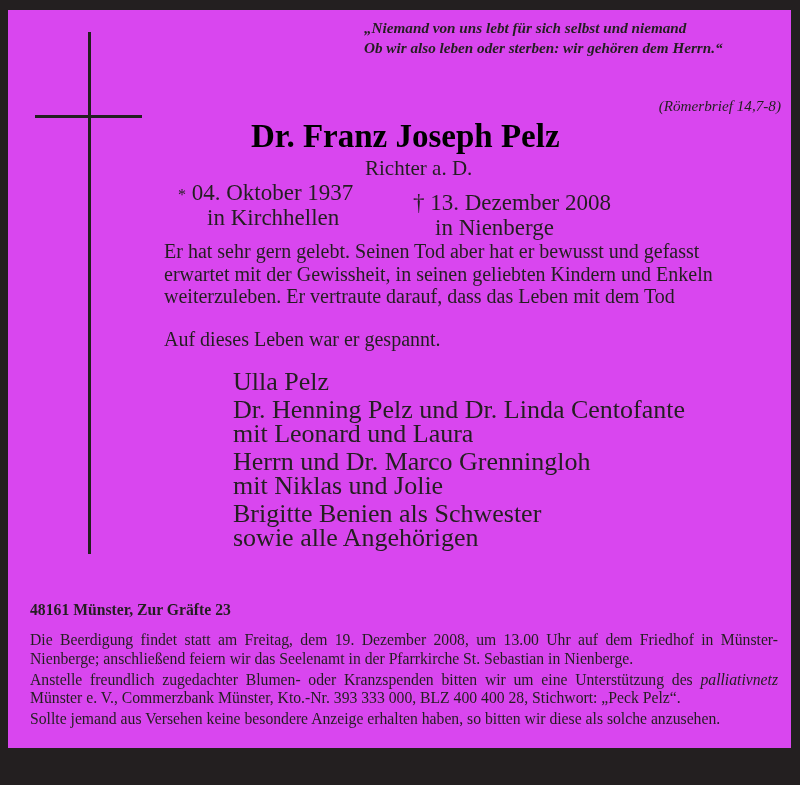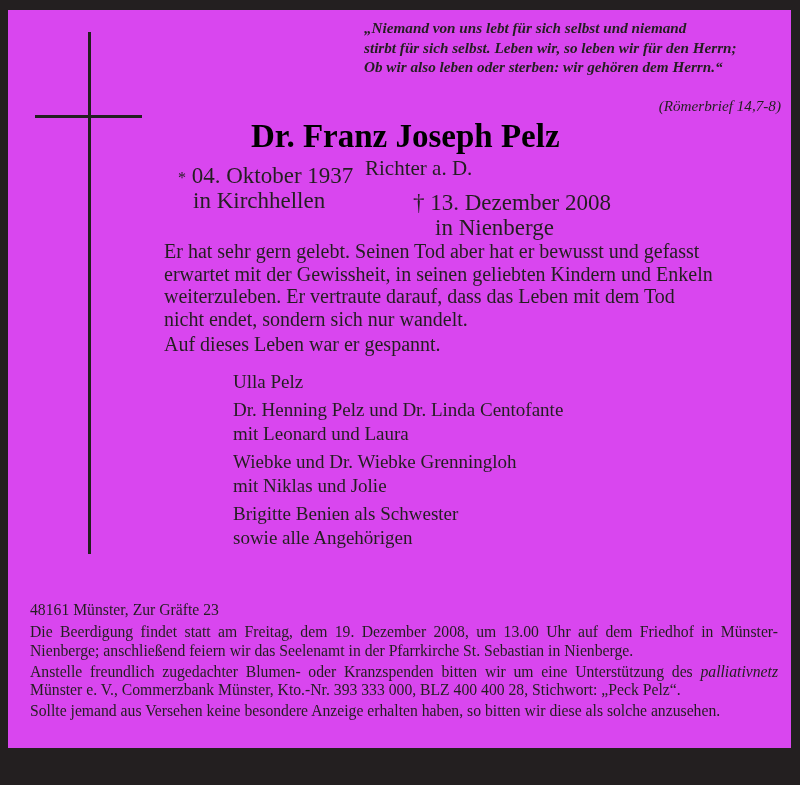--- a/index.html
+++ b/index.html
@@ -8,78 +8,76 @@
   .abs { position: absolute; white-space: nowrap; color: #231f20; }
   .serif { font-family: "Liberation Serif", "DejaVu Serif", serif; }
   .cross-v { position: absolute; left: 80px; top: 22px; width: 3px; height: 522px; background: #231f20; }
   .cross-h { position: absolute; left: 27px; top: 105px; width: 107px; height: 3px; background: #231f20; }
   .quote { left: 356px; top: 8px; font-family: "Liberation Serif", serif; font-style: italic; font-weight: bold; font-size: 15.2px; line-height: 19.5px; }
   .quote-src { right: 10px; top: 87px; font-family: "Liberation Serif", serif; font-style: italic; font-weight: normal; font-size: 15.2px; }
   .name-inner { position: absolute; left: 243px; top: 108px; font-family: "Liberation Serif", serif; font-weight: bold; font-size: 33px; }
   .title { left: 357px; top: 146px; font-size: 21px; }
   .dates { font-size: 23px; line-height: 25px; }
   .body-text { left: 156px; top: 230px; font-size: 20px; line-height: 22.5px; }
-  .family { left: 225px; top: 360px; font-size: 19px; line-height: 24px; }
+  .family { left: 225px; top: 360px; font-size: 26px; line-height: 24px; }
   .family .grp { margin-bottom: 4px; }
   .notes { left: 22px; top: 591px; width: 748px; font-size: 15.7px; line-height: 18.3px; white-space: normal; text-align: justify; }
   .notes p { margin: 0 0 3px 0; }
-  .notes .addr { margin-bottom: 4px; }
+  .notes .addr { margin-bottom: 12px; font-weight: bold; }
 </style>
 </head>
 <body>
 
 <div class="frame">
 
   <div class="cross-v"></div>
   <div class="cross-h"></div>
 
   <div class="abs quote">
     <div>„Niemand von uns lebt für sich selbst und niemand</div>
-    <div>stirbt für sich selbst. Leben wir, so leben wir für den Herrn;</div>
     <div>Ob wir also leben oder sterben: wir gehören dem Herrn.“</div>
   </div>
   <div class="abs quote-src">(Römerbrief 14,7-8)</div>
 
   <div class="name-inner">Dr. Franz Joseph Pelz</div>
   <div class="abs serif title">Richter a. D.</div>
 
-  <div class="abs serif dates" style="left:170px; top:153px;">
+  <div class="abs serif dates" style="left:170px; top:170px;text-align:center;">
     <div>
       <span style="font-size:16px; vertical-align:top; position:relative; top:2px;">*</span>
       <span>04. Oktober 1937</span>
     </div>
     <div style="padding-left:15px;">in Kirchhellen</div>
   </div>
 
   <div class="abs serif dates" style="left:405px; top:180px;">
     <div>
       <span>†</span>
       <span>13. Dezember 2008</span>
     </div>
     <div style="padding-left:22px;">in Nienberge</div>
   </div>
 
   <div class="abs serif body-text">
     <div>Er hat sehr gern gelebt. Seinen Tod aber hat er bewusst und gefasst</div>
     <div>erwartet mit der Gewissheit, in seinen geliebten Kindern und Enkeln</div>
     <div>weiterzuleben. Er vertraute darauf, dass das Leben mit dem Tod</div>
-    <div>nicht endet, sondern sich nur wandelt.</div>
-    <div style="margin-top:3px;">Auf dieses Leben war er gespannt.</div>
+    <div style="margin-top:20px;">Auf dieses Leben war er gespannt.</div>
   </div>
 
   <div class="abs serif family">
     <div class="grp">
       <div>Ulla Pelz</div>
     </div>
     <div class="grp">
       <div>Dr. Henning Pelz und Dr. Linda Centofante</div>
       <div>mit Leonard und Laura</div>
     </div>
     <div class="grp">
-      <div>Wiebke und Dr. Wiebke Grenningloh</div>
+      <div>Herrn und Dr. Marco Grenningloh</div>
       <div>mit Niklas und Jolie</div>
     </div>
     <div class="grp">
       <div>Brigitte Benien als Schwester</div>
       <div>sowie alle Angehörigen</div>
     </div>
   </div>
 
   <div class="abs serif notes">
     <p class="addr">48161 Münster, Zur Gräfte 23</p>

